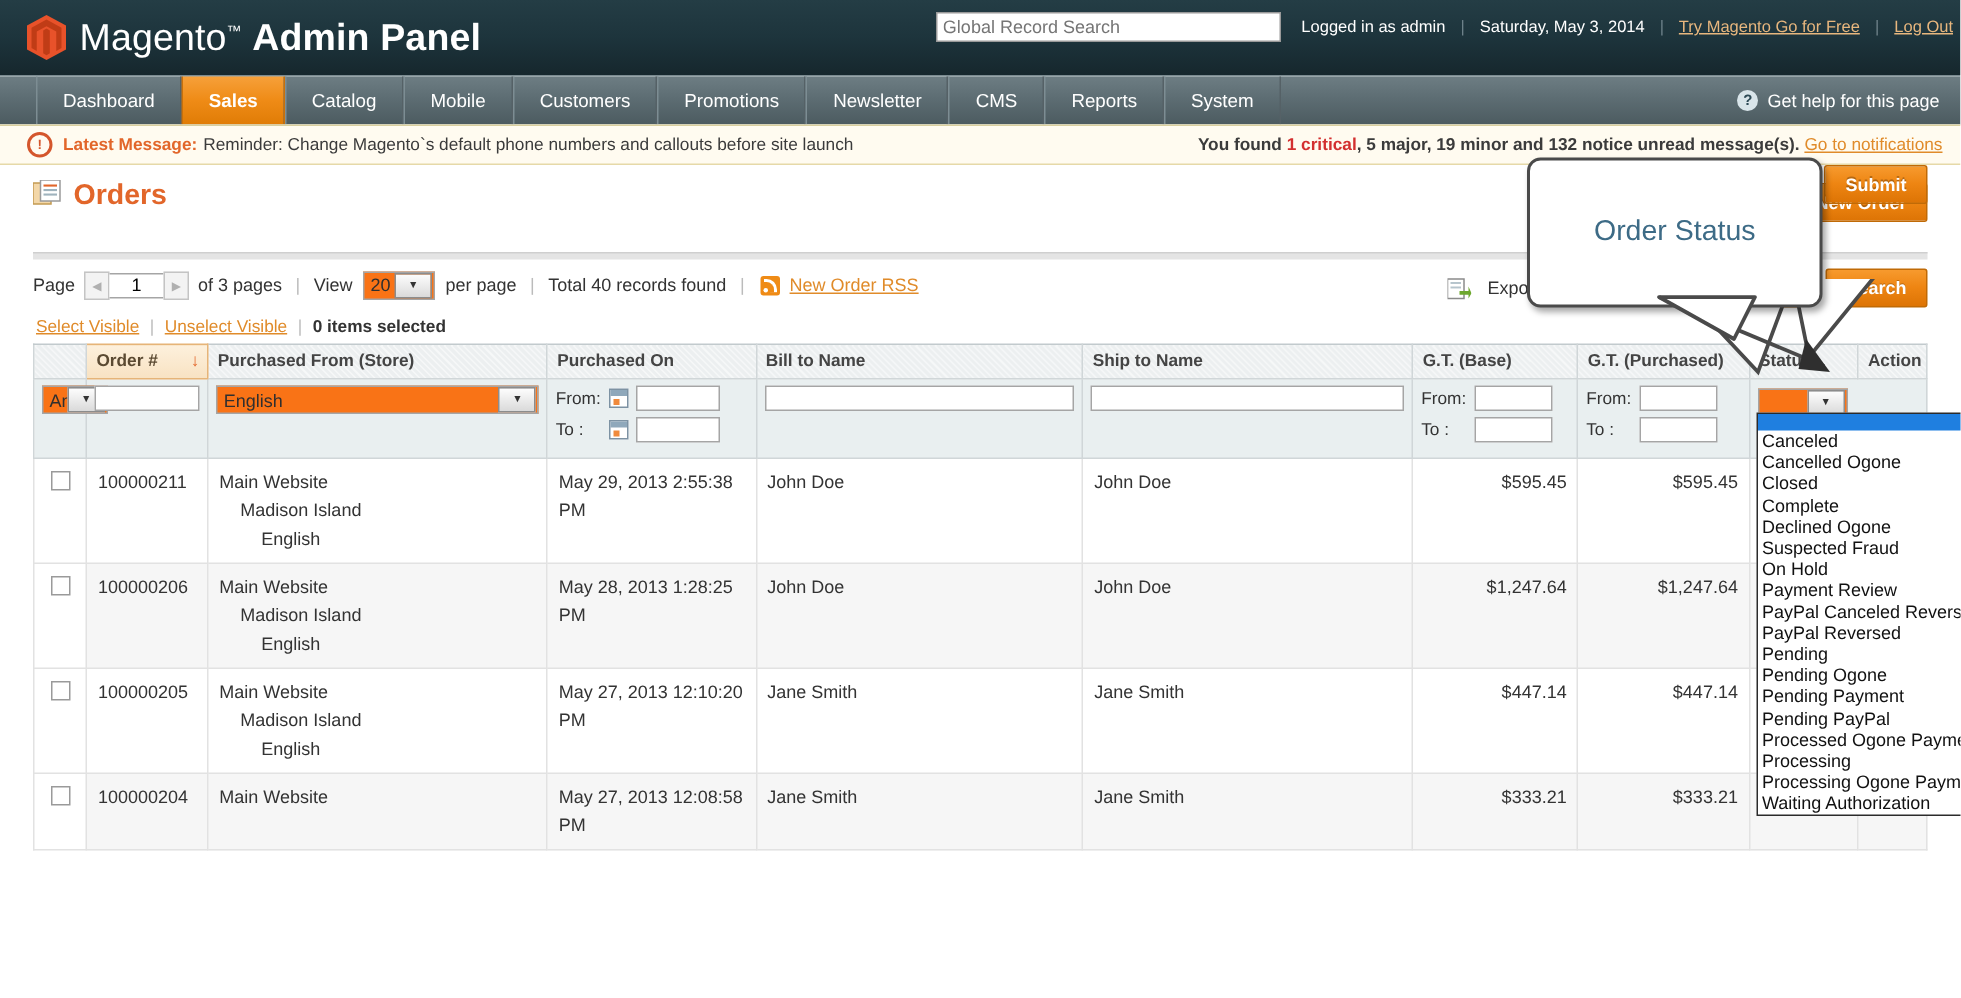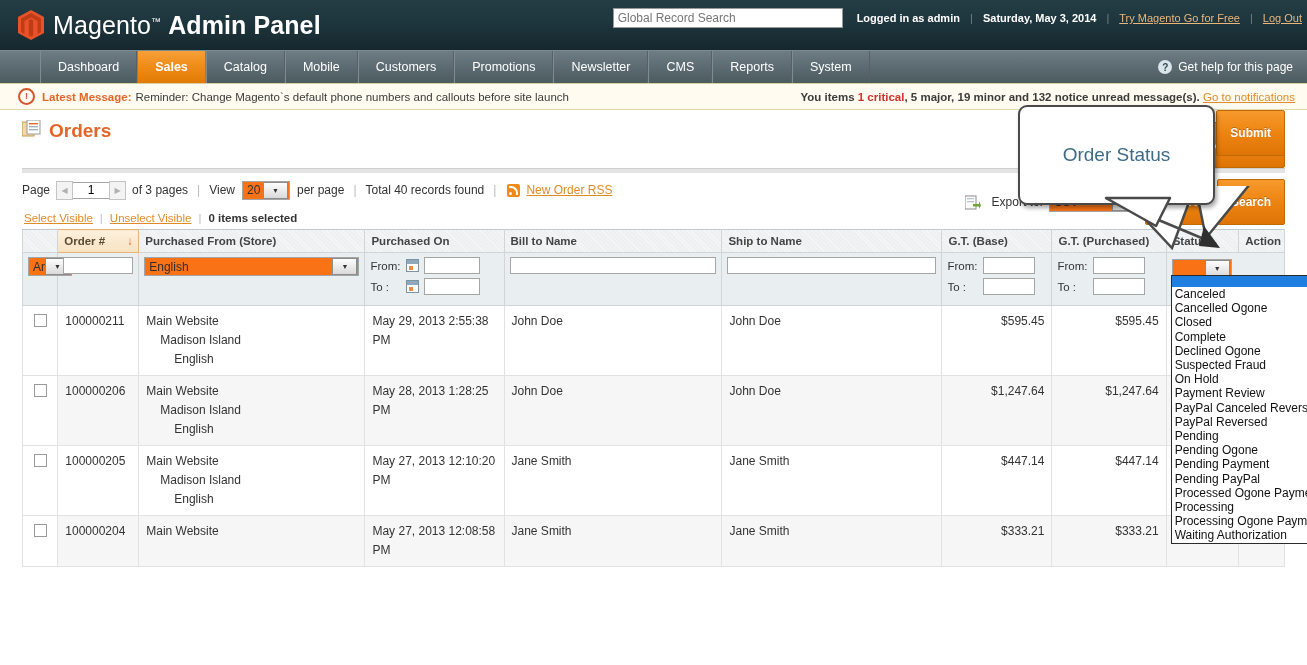--- a/index.html
+++ b/index.html
@@ -21,28 +21,28 @@
   .logo-text b{font-weight:bold;}
   .logo-tm{font-size:10px;vertical-align:super;}
   .hdr-right{position:absolute;right:5px;top:8px;display:flex;align-items:center;gap:0;}
   .gsearch{
     width:230px;height:20px;border:1px solid #999;background:#fff;color:#333;
     font-size:12px;padding:1px 4px;box-sizing:border-box;outline:none;
     font-family:"Liberation Sans",sans-serif;
   }
   .hdr-info{color:#fff;font-size:11px;margin-left:14px;white-space:nowrap;}
   .hdr-info .sep{color:#6d8189;margin:0 7px;}
-  .hdr-info b{font-weight:bold;margin-top:27px;}
+  .hdr-info b{font-weight:normal;margin-top:27px;}
   .hdr-link{color:#e8b77e;text-decoration:underline;cursor:pointer;}
   
   .nav{
     height:32px;background:linear-gradient(180deg,#6d7d83 0%,#5d6d73 45%,#4c5b60 100%);
     border-top:1px solid #7b8b91;display:flex;align-items:stretch;position:relative;
   }
-  .nav-inner{display:flex;padding-left:40px;}
+  .nav-inner{display:flex;padding-left:24px;}
   .nav-item{
     padding:0 17px;display:flex;align-items:center;color:#fff;font-size:12.5px;
     border-right:1px solid #556166;border-left:1px solid #7d8d93;cursor:pointer;
   }
   .nav-item:first-child{border-left:1px solid #7d8d93;}
   .nav-item.active{
     background:linear-gradient(180deg,#f6a03a 0%,#ef8b16 50%,#e07c06 100%);
     color:#fff;font-weight:bold;border-left:1px solid #c9700a;border-right:1px solid #c9700a;
   }
   .nav-help{
@@ -72,21 +72,21 @@
   .msgbar-right b{font-weight:bold;}
   .msg-link{color:#e08b2a;text-decoration:underline;cursor:pointer;}
   
   .content{padding:0 22px;position:relative;}
   .page-head{display:flex;height:46px;padding-top:10px;position:relative;}
   .page-icon{width:19px;height:17px;margin-right:8px;position:relative;}
   .page-title{color:#e2662a;font-size:19px;font-weight:bold;}
   .btn-orange{
     background:linear-gradient(180deg,#f79a2e 0%,#ee8512 48%,#dd7405 100%);
     border:1px solid #c06a06;color:#fff;font-weight:bold;font-size:12px;
-    padding:15px 13px;cursor:pointer;border-radius:2px;
+    padding:5px 13px;cursor:pointer;border-radius:2px;
     font-family:"Liberation Sans",sans-serif;text-shadow:0 -1px 0 rgba(0,0,0,.25);
   }
   .head-buttons{position:absolute;right:0;top:12px;display:flex;gap:6px;}
   .hr-line{height:4px;background:#e4e4e4;border-top:1px solid #cfcfcf;margin-top:2px;}
   
   .toolbar{display:flex;align-items:center;height:34px;font-size:12px;position:relative;}
   .pager-arrow{
     width:15px;height:17px;border:1px solid #c4c4c4;background:#f3f3f3;color:#b0b0b0;
     display:flex;align-items:center;justify-content:center;font-size:8px;cursor:pointer;
   }
@@ -231,21 +231,21 @@
   </div>
 </div>
 
 <div class="msgbar">
   <div class="msgbar-left">
     <span class="warn-icon">!</span>
     <span class="msg-label">Latest Message:</span>
     <span class="msg-text">Reminder: Change Magento`s default phone numbers and callouts before site launch</span>
   </div>
   <div class="msgbar-right">
-    <b>You items </b><span class="crit">1 critical</span><b>, 5 major, 19 minor and 132 notice unread message(s).</b>
+    <b>You found </b><span class="crit">1 critical</span><b>, 5 major, 19 minor and 132 notice unread message(s).</b>
     <span class="msg-link">Go to notifications</span>
   </div>
 </div>
 
 <div class="content">
 
   <div class="page-head">
     <span class="page-icon">
       <svg width="19" height="17" viewBox="0 0 19 17">
         <rect x="0" y="2" width="12" height="14" fill="#f3d7a8" stroke="#c39b52"></rect>

